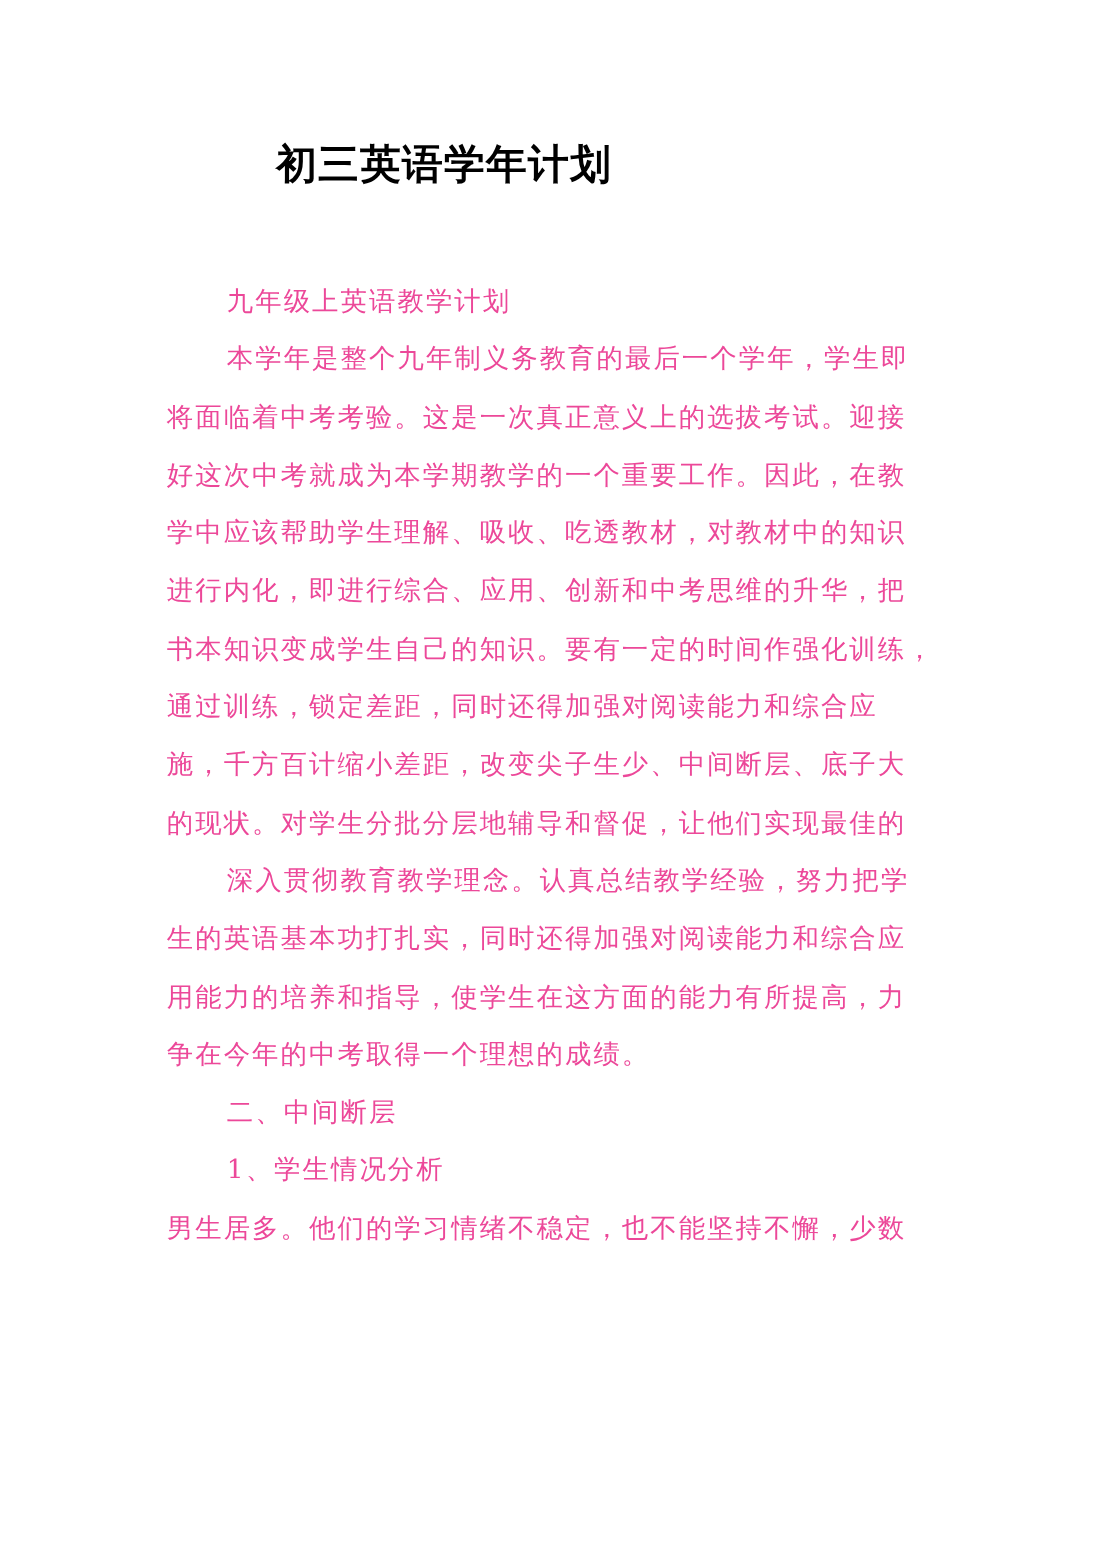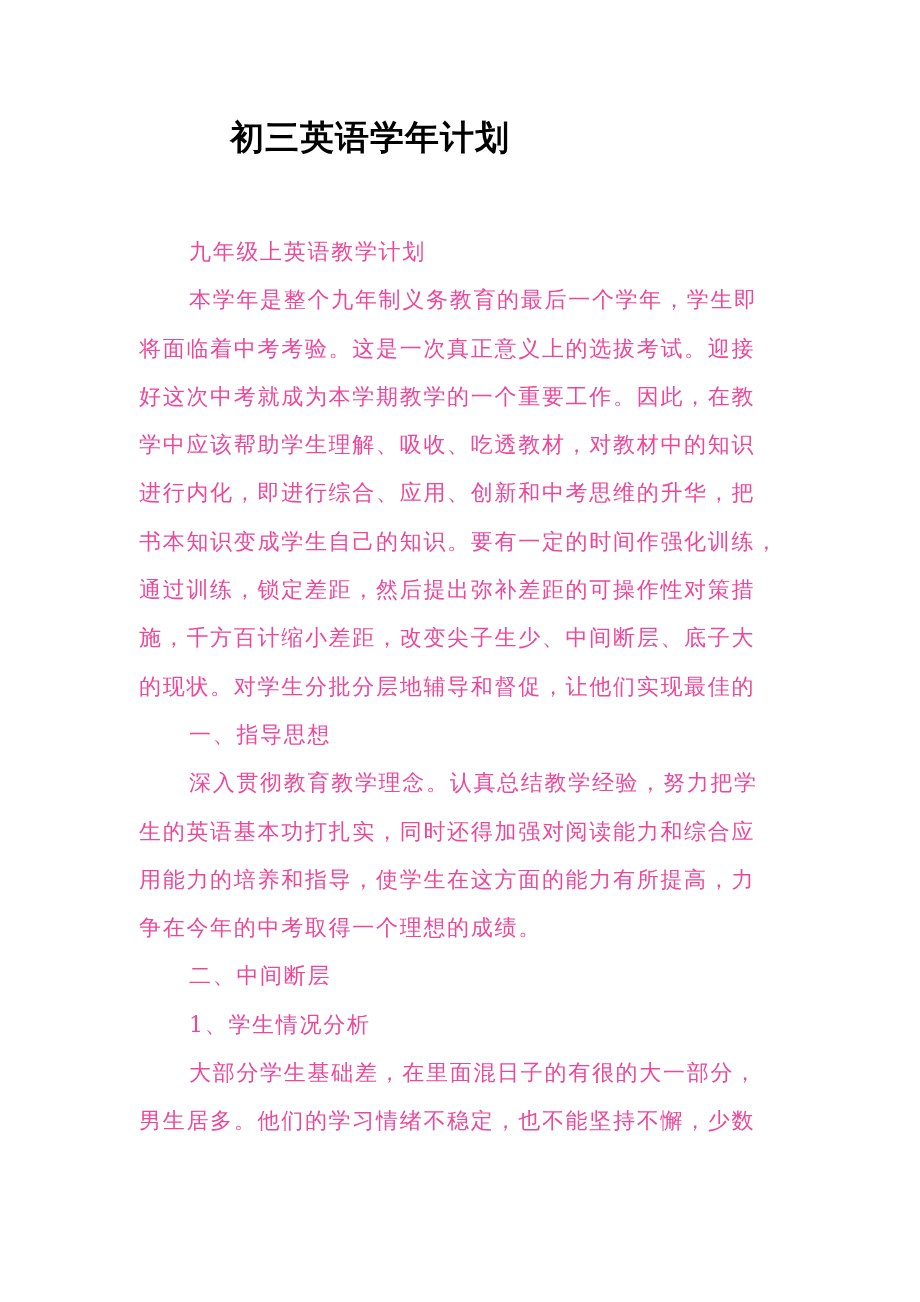--- a/index.html
+++ b/index.html
@@ -57,26 +57,24 @@
   <div class="title">初三英语学年计划</div>
 
   <div class="body">
     <span class="line indent">九年级上英语教学计划</span>
     <span class="line indent">本学年是整个九年制义务教育的最后一个学年，学生即</span>
     <span class="line">将面临着中考考验。这是一次真正意义上的选拔考试。迎接</span>
     <span class="line">好这次中考就成为本学期教学的一个重要工作。因此，在教</span>
     <span class="line">学中应该帮助学生理解、吸收、吃透教材，对教材中的知识</span>
     <span class="line">进行内化，即进行综合、应用、创新和中考思维的升华，把</span>
     <span class="line">书本知识变成学生自己的知识。要有一定的时间作强化训练，</span>
-    <span class="line">通过训练，锁定差距，然后提出弥补差距的可操作性对策措</span>
+    <span class="line">通过训练，锁定差距，同时还得加强对阅读能力和综合应</span>
     <span class="line">施，千方百计缩小差距，改变尖子生少、中间断层、底子大</span>
     <span class="line">的现状。对学生分批分层地辅导和督促，让他们实现最佳的</span>
-    <span class="line indent">一、指导思想</span>
     <span class="line indent">深入贯彻教育教学理念。认真总结教学经验，努力把学</span>
     <span class="line">生的英语基本功打扎实，同时还得加强对阅读能力和综合应</span>
     <span class="line">用能力的培养和指导，使学生在这方面的能力有所提高，力</span>
     <span class="line">争在今年的中考取得一个理想的成绩。</span>
     <span class="line indent">二、中间断层</span>
     <span class="line indent">1、学生情况分析</span>
-    <span class="line indent">大部分学生基础差，在里面混日子的有很的大一部分，</span>
     <span class="line">男生居多。他们的学习情绪不稳定，也不能坚持不懈，少数</span>
   </div>
 </div>
 
 </body></html>

